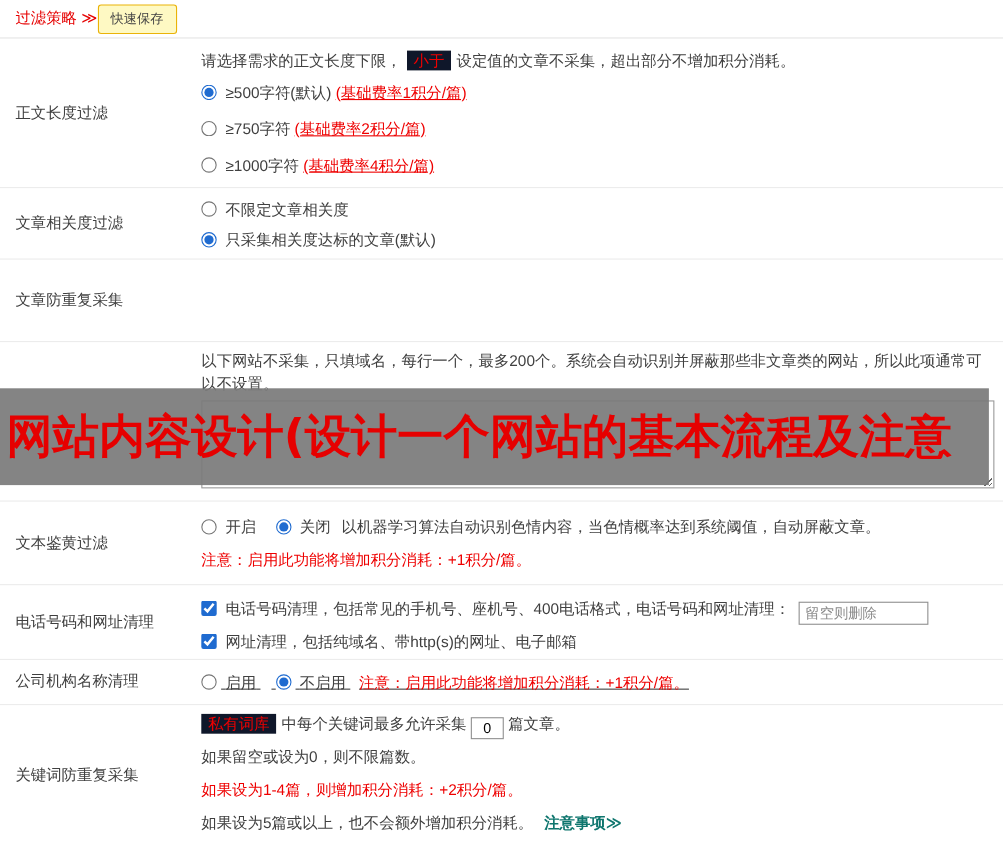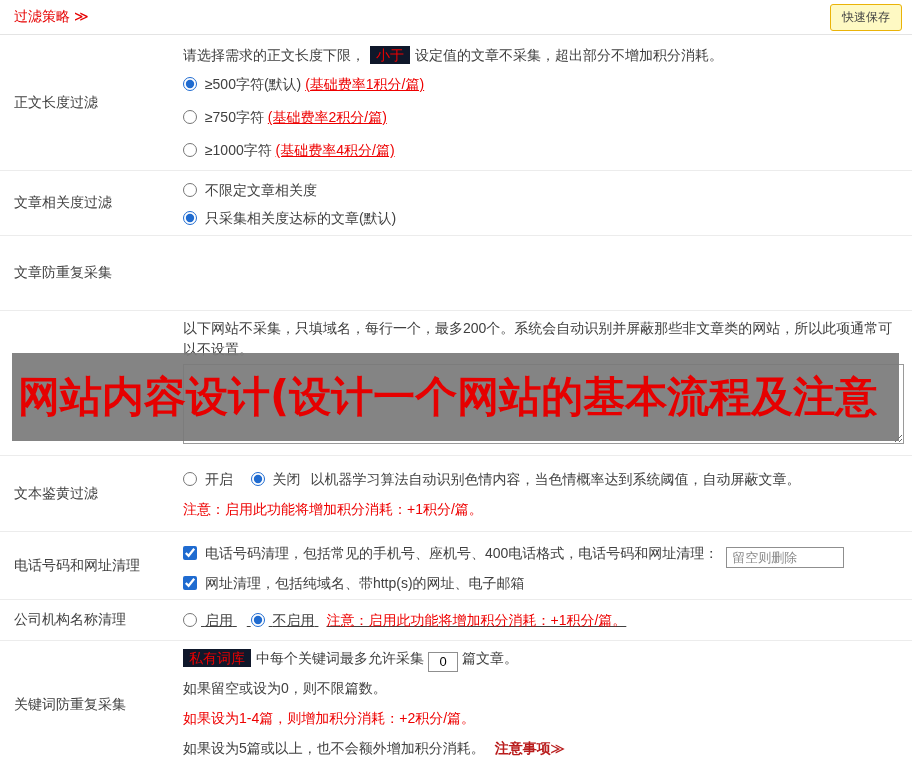--- a/index.html
+++ b/index.html
@@ -10,21 +10,20 @@
     color: #404040;
     background: #fff;
     overflow: hidden;
     position: relative;
   }
   
   .topbar {
     height: 35px;
     display: flex;
     align-items: center;
-    justify-content: space-between;
     padding: 0 10px 0 14px;
     border-bottom: 1px solid #e4e4e4;
     background: #fff;
   }
   .page-title { color: #e60000; font-size: 14px; cursor: pointer; }
   .save-btn {
     border: 1px solid #eab308;
     background: #fef9c3;
     border-radius: 3px;
     padding: 4px 11px;
@@ -54,21 +53,21 @@
     cursor: pointer;
   }
   .red { color: #ee0000; }
   .u { text-decoration: underline; }
   .tag {
     color: #ee0000;
     background: #0f172a;
     padding: 1px 6px;
     margin: 15px 5px;
   }
-  .blue-link { color: #b91c1c; font-weight: bold; text-decoration: none; cursor: pointer; font-family: Liberation Mono, monospace; }
+  .blue-link { color: #0f766e; font-weight: bold; text-decoration: none; cursor: pointer; }
   .gap { display: inline-block; width: 10px; }
   
   .row-length { height: 136px; }
   .row-length .row-content { padding-top: 7px; }
   .row-length .intro { line-height: 26px; }
   .row-length .option { line-height: 33px; }
   .row-relevance { height: 65px; }
   .row-relevance .row-content { padding-top: 5px; }
   .row-relevance .option { line-height: 28px; }
   .row-dedupe { height: 75px; }
@@ -110,21 +109,21 @@
     border: 1px solid #8f8f8f;
     text-align: center;
     font-size: 13px;
     font-family: inherit;
     vertical-align: -3px;
     margin: 0 4px;
   }
   
   .overlay-banner {
     position: absolute;
-    left: 12px;
+    left: 0;
     right: 13px;
     top: 353px;
     height: 88px;
     background: rgba(122,122,122,0.92);
     display: flex;
     align-items: center;
     overflow: hidden;
     z-index: 9;
   }
   .overlay-text {

